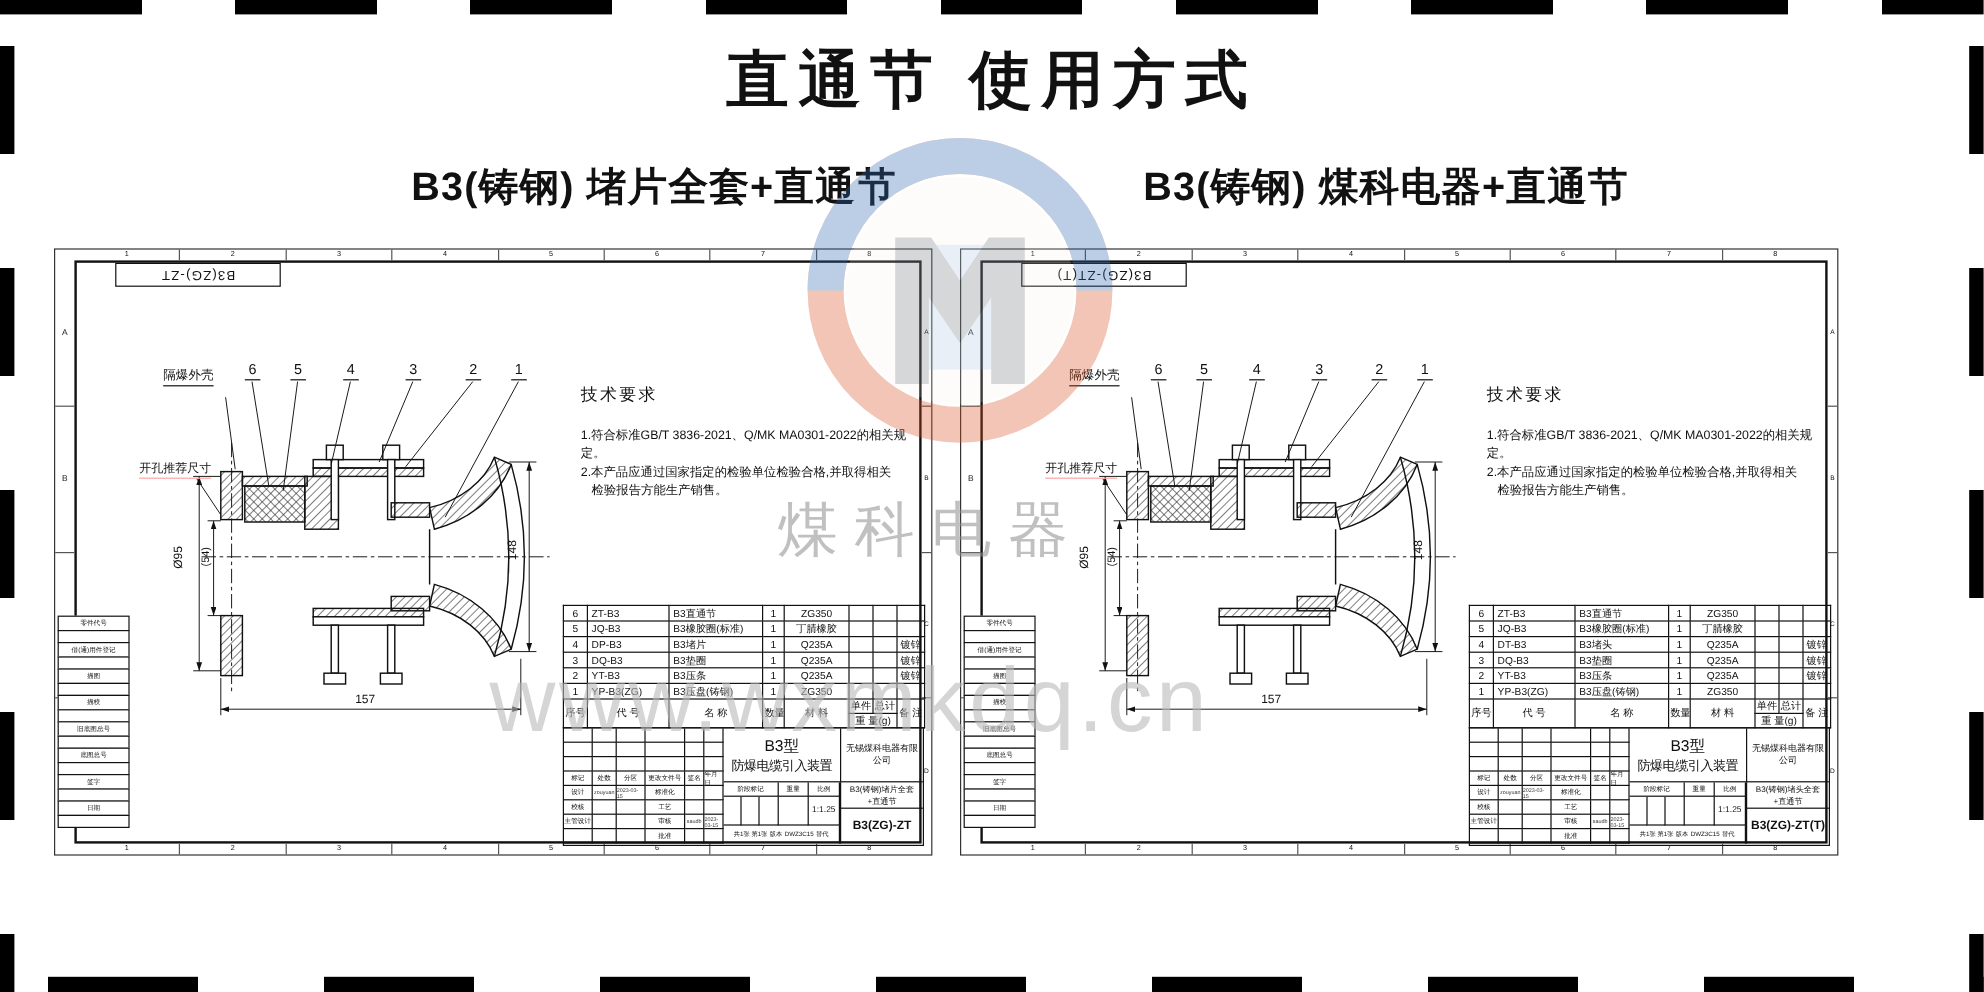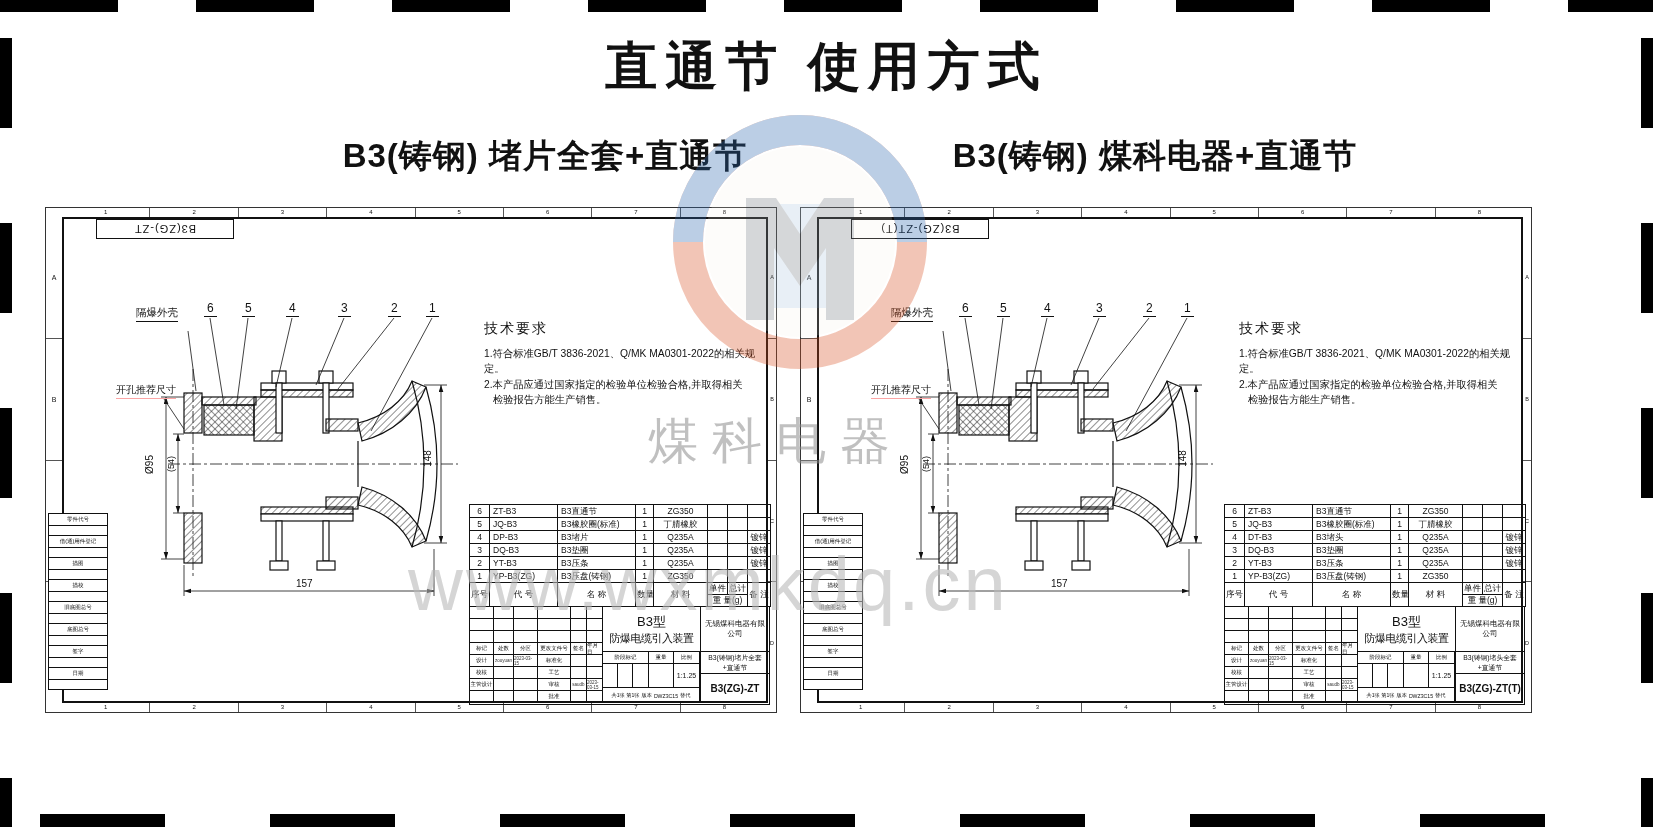--- a/index.html
+++ b/index.html
@@ -49,21 +49,21 @@
   .view .ov { position:absolute; white-space:nowrap; }
   .co { font-size:12px; border-bottom:1px solid #111; padding:0 3px 1px; }
   .lbl-enclosure { left:20px; top:5px;  font-size:10.5px; border-bottom:1px solid #111; padding-bottom:1px; }
   .lbl-hole      { left:0px;  top:82px; font-size:10px;   border-bottom:1px solid #fca5a5; padding-bottom:1px; }
   .d95  { left:24px;  top:158px; font-size:10px; transform:rotate(-90deg); }
   .d54  { left:47px;  top:158px; font-size:9px;  transform:rotate(-90deg); }
   .d148 { left:303px; top:152px; font-size:10px; transform:rotate(-90deg); }
   .d157 { left:180px; top:277px; font-size:10px; }
 
   .tech { position:absolute; left:438px; top:112px; width:282px; }
-  .tech .t-title { font-size:14px; margin-bottom:8px; letter-spacing:2px; }
+  .tech .t-title { font-size:14px; margin-bottom:18px; letter-spacing:2px; }
   .tech .t-line  { font-size:10.3px; line-height:1.5; }
   .tech .t-ind   { padding-left:9px; }
 
   .ptable { position:absolute; left:423px; top:296px; width:301px; border-collapse:collapse; table-layout:fixed; }
   .ptable td { border:1px solid #111; height:13px; font-size:8.5px; line-height:1;
                text-align:center; white-space:nowrap; overflow:hidden; padding:0 1px; }
   .ptable td.ta-l { text-align:left; padding-left:3px; }
   .ptable tr.hd td { font-size:8.5px; height:12px; }
 
   .tblock { position:absolute; left:423px; top:398px; width:301px; height:99px; border:1.5px solid #111; }

